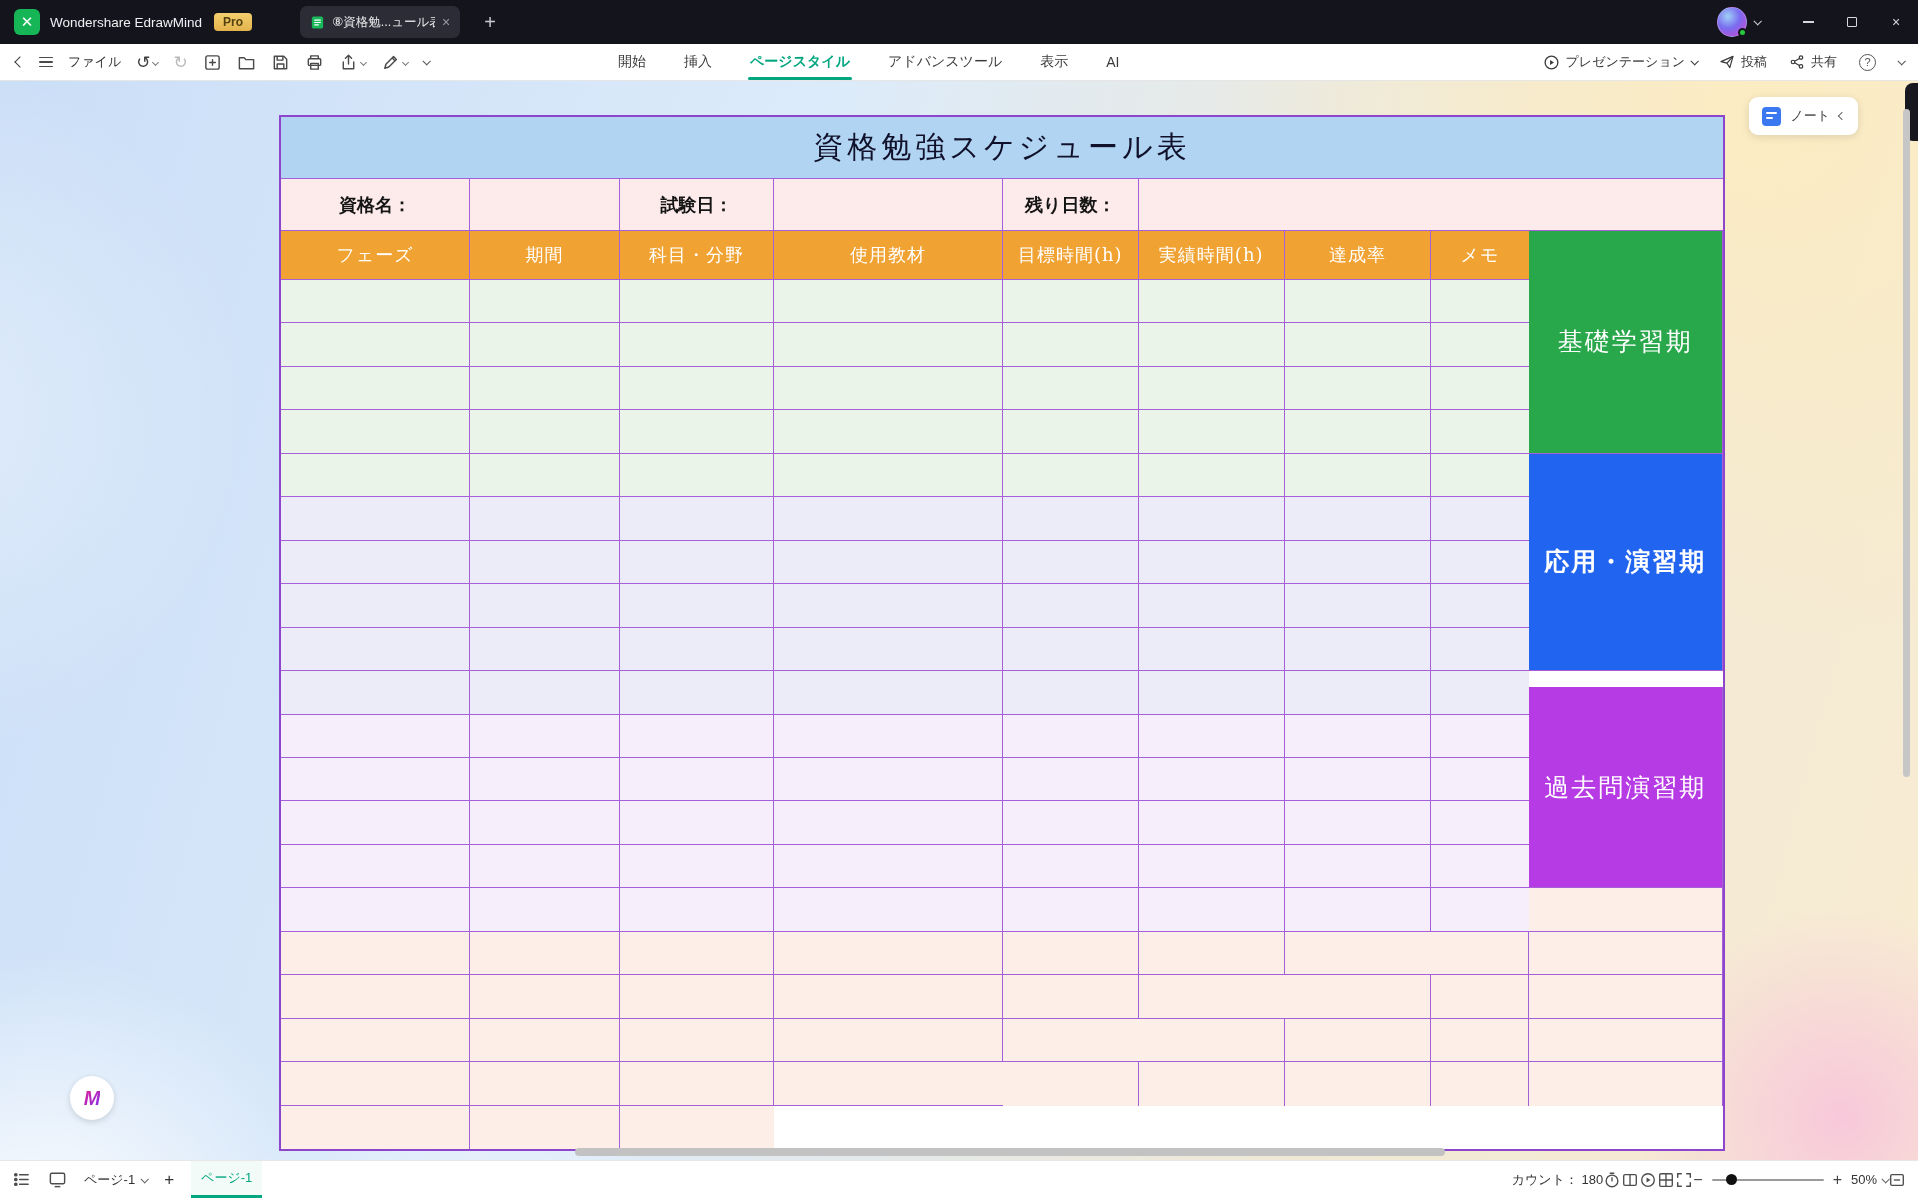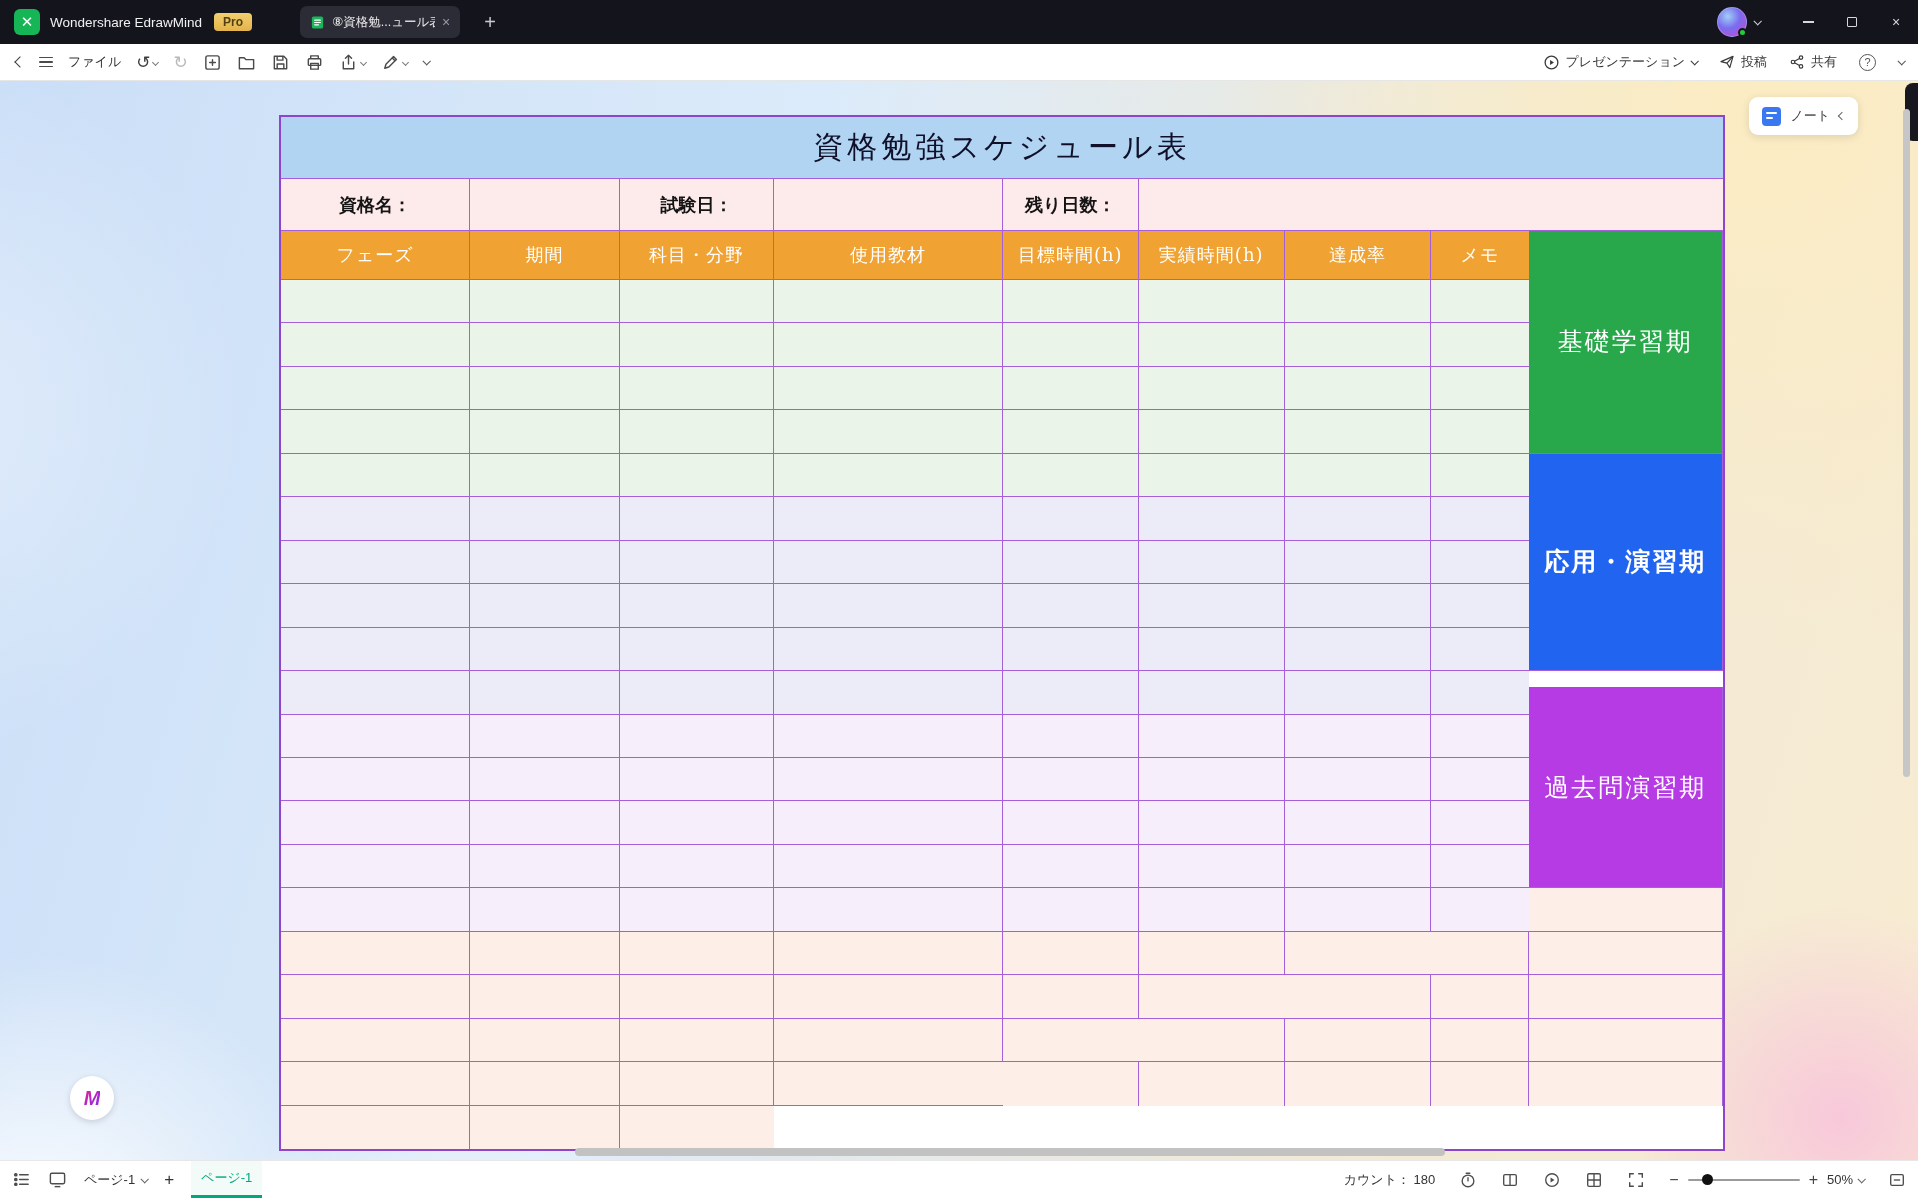--- a/index.html
+++ b/index.html
@@ -82,21 +82,21 @@
   .v-scroll { position:absolute; right:8px; top:28px; width:7px; height:668px; background:#c6c6c6; border-radius:4px; }
   .h-scroll { position:absolute; left:575px; bottom:4px; width:870px; height:8px; background:#c2c2c2; border-radius:4px; }
   .watermark { position:absolute; left:70px; top:995px; width:44px; height:44px; border-radius:50%; background:#fff; box-shadow:0 2px 6px rgba(0,0,0,.15); display:flex; align-items:center; justify-content:center; }
   .watermark span { font-weight:bold; font-size:20px; background:linear-gradient(135deg,#e91e8c,#7b2ff7); -webkit-background-clip:text; background-clip:text; color:transparent; font-style:italic; }
 
   
   .statusbar { height:38px; background:#fff; border-top:1px solid #e7e7e7; display:flex; align-items:center; padding:0 12px; color:#3c3c3c; }
   .sb-left { display:flex; align-items:center; gap:17px; height:100%; }
   .sb-text { font-size:13px; color:#333; display:flex; align-items:center; gap:6px; }
   .page-tab { height:100%; display:flex; align-items:center; padding:0 10px; font-size:13px; color:#00a67e; border-bottom:3px solid #00a67e; background:#f2fbf8; }
-  .sb-right { margin-left:auto; display:flex; align-items:center; gap:24px; }
+  .sb-right { margin-left:auto; display:flex; align-items:center; gap:0; }
   .count { font-size:13px; color:#333; }
   .zoom-group { display:flex; align-items:center; gap:9px; }
   .zoom-sign { font-size:16px; color:#444; }
   .slider { position:relative; width:112px; height:2px; background:#9b9b9b; border-radius:1px; }
   .slider .thumb { position:absolute; left:14px; top:-4.5px; width:11px; height:11px; border-radius:50%; background:#111; }
   .zoom-val { font-size:13px; color:#333; display:flex; align-items:center; gap:5px; }
   svg.ic { display:block; }
 </style>
 </head>
 <body>
@@ -180,20 +180,28 @@
       <span class="icon-btn">
         <svg class="ic" width="19" height="19" viewBox="0 0 20 20" fill="none" stroke="#4a4a4a" stroke-width="1.5" stroke-linejoin="round">
             <path d="M4 16l1.2-4.2 8-8 3 3-8 8z"></path>
             <path d="M11.8 5.2l3 3"></path>
           </svg>
         <span class="mini-chev"></span>
       </span>
       <span class="chev" style="color:#555"></span>
     </div>
 
+    <nav class="menus">
+      <div class="menu-item">開始</div>
+      <div class="menu-item">挿入</div>
+      <div class="menu-item active">ページスタイル</div>
+      <div class="menu-item">アドバンスツール</div>
+      <div class="menu-item">表示</div>
+      <div class="menu-item">AI</div>
+    </nav>
 
     <div class="tb-right">
       <div class="item">
         <svg class="ic" width="17" height="17" viewBox="0 0 20 20" fill="none" stroke="#3a3a3a" stroke-width="1.5">
             <circle cx="10" cy="10" r="7.5"></circle>
             <path d="M8.3 7.2l4.6 2.8-4.6 2.8z" fill="#3a3a3a" stroke="none"></path>
           </svg>
         <span>プレゼンテーション</span>
         <span class="chev"></span>
       </div>

